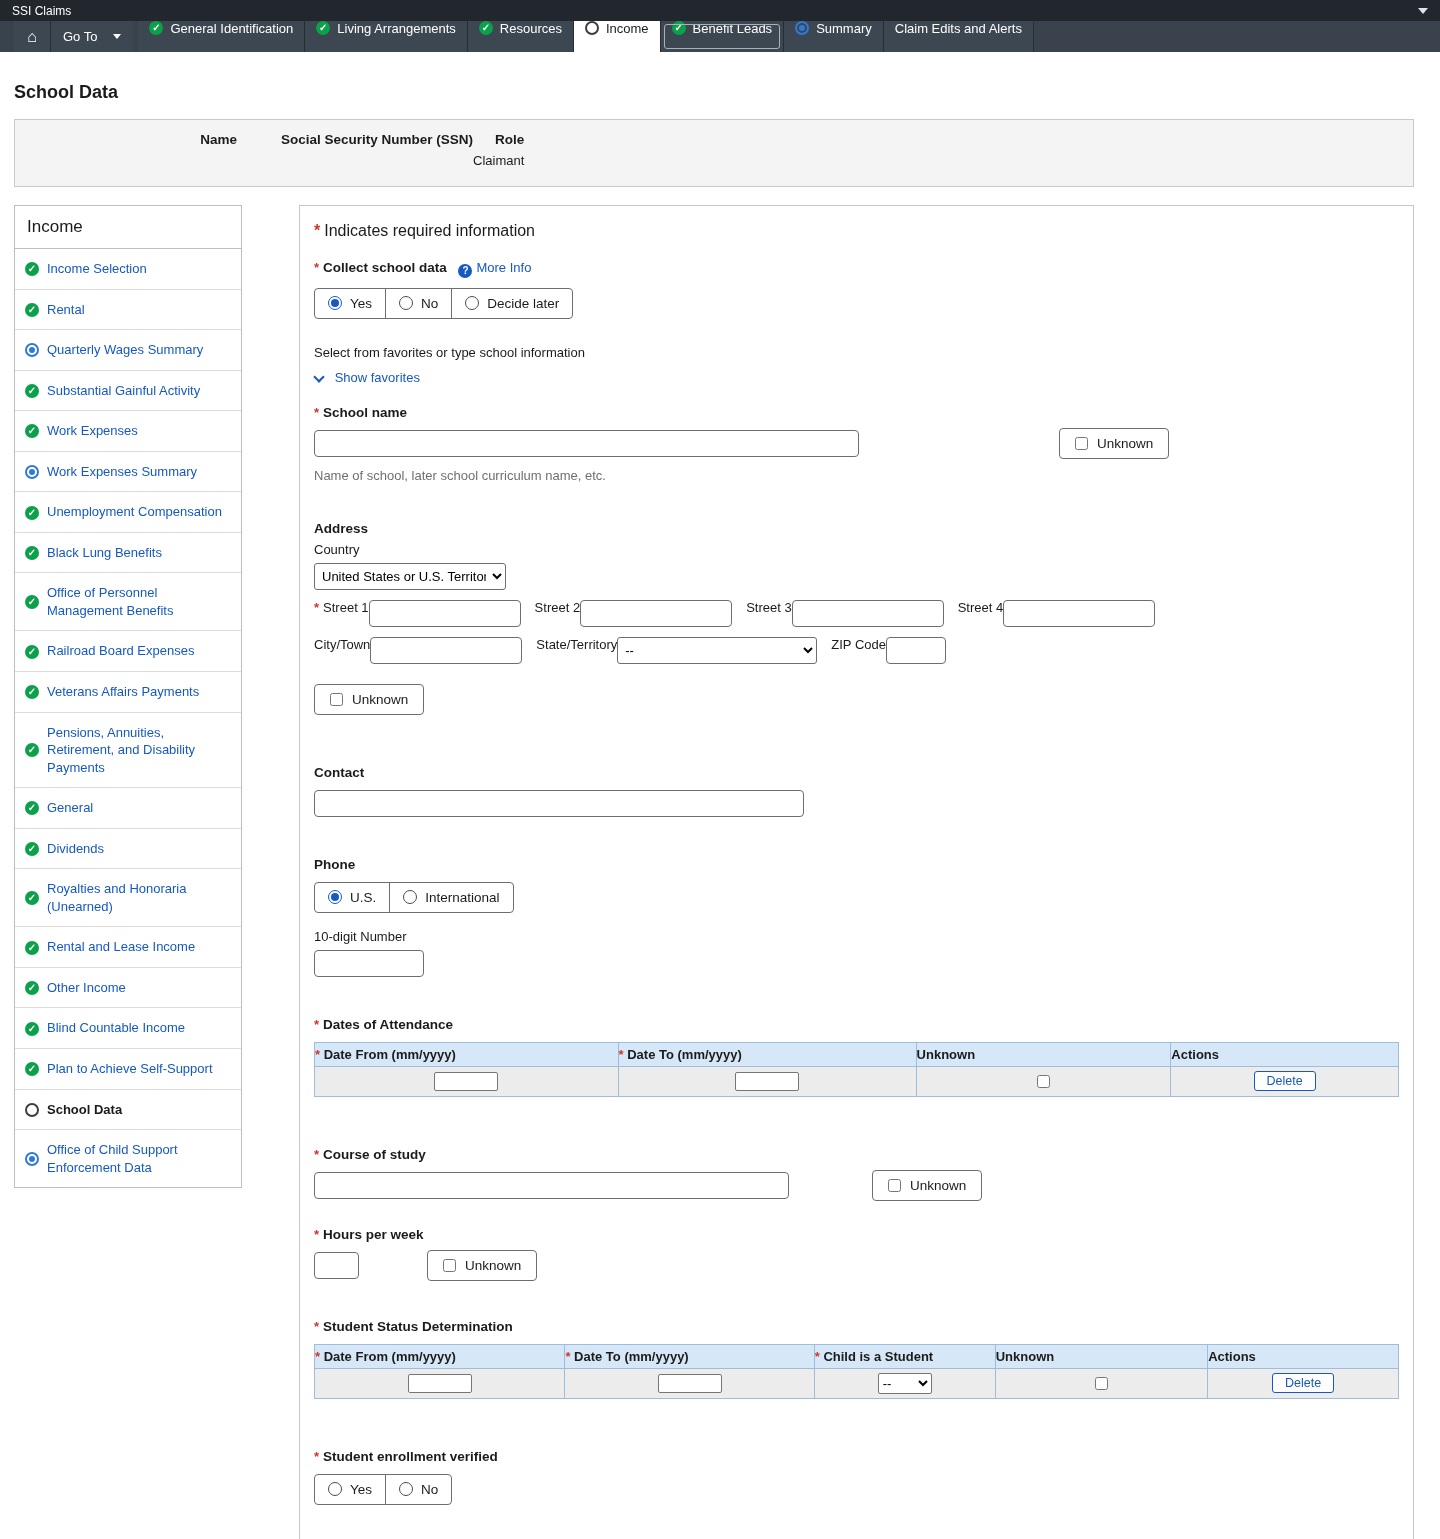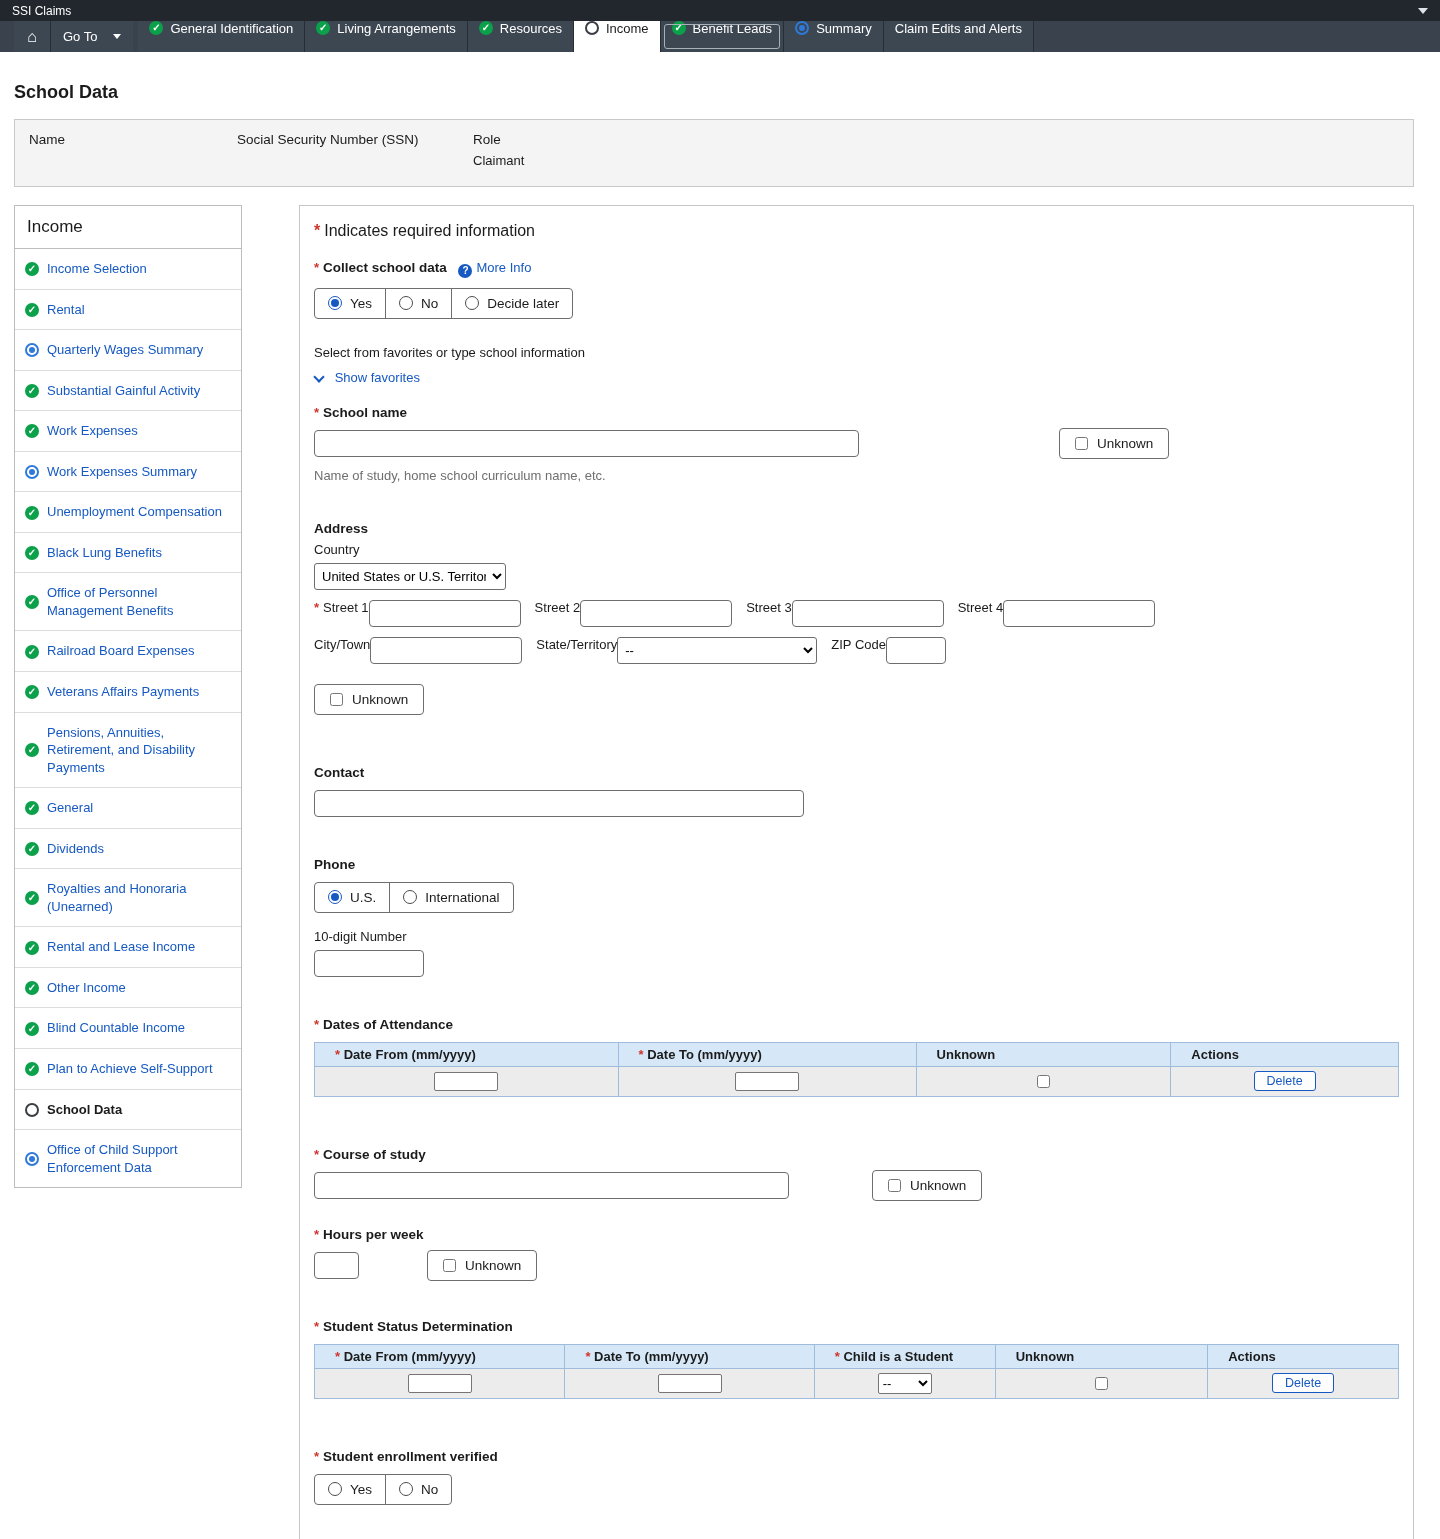--- a/index.html
+++ b/index.html
@@ -42,21 +42,21 @@
   .icn[data-icon="check"]{background:var(--green);}
   .icn[data-icon="check"]::before{content:"\2713";position:absolute;inset:0;color:#fff;font-size:10px;font-weight:bold;line-height:14px;text-align:center;}
   .icn[data-icon="summary"]{border:2px solid #2f79d8;width:14px;height:14px;}
   .icn[data-icon="summary"]::before{content:"";position:absolute;left:2px;top:2px;width:6px;height:6px;border-radius:50%;background:#2f79d8;}
   .icn[data-icon="current"]{border:2px solid #3a3f45;background:transparent;}
   
   .page-title{font-size:18px;font-weight:bold;margin:30px 0 16px 14px;}
   .person-box{margin:0 26px 18px 14px;background:#f4f4f4;border:1px solid #c9c9c9;padding:12px 14px 18px;display:flex;}
   .person-col1{width:208px;}
   .person-col2{width:236px;}
-  .person-lbl{font-weight:normal;font-size:13.5px;}
+  .person-lbl{font-weight:bold;font-size:13.5px;text-align:right;}
   .person-val{margin-top:6px;min-height:15px;}
   
   .content{display:flex;align-items:flex-start;gap:57px;padding:0 26px 0 14px;}
   
   .sidebar{width:228px;flex:none;border:1px solid #bdbdbd;background:#fff;}
   .sb-title{font-size:17px;padding:11px 12px;border-bottom:1px solid #bdbdbd;}
   .sb-item{display:flex;align-items:center;gap:8px;padding:11px 10px;border-bottom:1px solid #dcdcdc;color:var(--blue);cursor:pointer;line-height:1.35;}
   .sb-item:last-child{border-bottom:none;}
   .sb-item .icn{margin-top:1px;}
   .sb-item[data-state="active"]{color:#1b1b1b;font-weight:bold;}
@@ -78,21 +78,21 @@
   .radio{width:14px;height:14px;border:1px solid #4c4c4c;border-radius:50%;position:relative;flex:none;background:#fff;}
   .radio[data-checked="true"]{border-color:var(--blue);}
   .radio[data-checked="true"]::after{content:"";position:absolute;inset:2px;background:var(--blue);border-radius:50%;}
   
   .ti{height:27px;border:1px solid var(--border);border-radius:4px;padding:0 8px;font:inherit;background:#fff;}
   .sel{height:27px;border:1px solid var(--border);border-radius:3px;font:inherit;background:#fff;padding:0 3px;}
   .cb{width:13px;height:13px;margin:0;flex:none;}
   .unk{display:inline-flex;align-items:center;gap:9px;border:1px solid var(--border);border-radius:4px;padding:7px 15px;font-size:13.5px;background:#fff;cursor:pointer;}
   
   .tbl{width:100%;border-collapse:collapse;margin-top:10px;}
-  .tbl th,.tbl td{border:1px solid var(--tbl-border);font-size:13px;padding:3px 20px;}
+  .tbl th,.tbl td{border:1px solid var(--tbl-border);font-size:13px;padding:3px 0;}
   .tbl th{background:var(--tbl-head);text-align:left;font-weight:bold;height:24px;}
   .tbl th[data-required="true"]::before{content:"* ";color:var(--red);font-weight:bold;}
   .tbl td{background:var(--tbl-row);height:30px;text-align:center;}
   .ti-sm{width:64px;height:19px;border:1px solid #767676;border-radius:2px;font:inherit;display:block;margin:0 auto;padding:0 4px;}
   .sel-sm{height:21px;width:54px;border:1px solid #767676;border-radius:2px;font:inherit;background:#fff;display:block;margin:0 auto;}
   .cb-c{display:block;margin:0 auto;}
   .mini-btn{border:1px solid var(--blue);color:var(--blue);background:#fdfdfd;border-radius:3px;padding:2px 12px;font:inherit;font-size:12.5px;cursor:pointer;}
   
   .row{display:flex;align-items:center;}
   .mt6{margin-top:6px;}.mt10{margin-top:10px;}.mt16{margin-top:16px;}.mt20{margin-top:20px;}
@@ -303,21 +303,21 @@
       <div class="mt20 mb8">
         <span class="star">*</span><span class="lbl">School name</span>
       </div>
       <div class="row">
         <input class="ti w545" type="text" value="" style="">
         <label class="unk" style="margin-left:200px;">
           <input type="checkbox" class="cb" style="">
           <span>Unknown</span>
         </label>
       </div>
-      <div class="help">Name of study, home school curriculum name, etc.</div>
+      <div class="help">Name of school, later school curriculum name, etc.</div>
 
       
       <div class="lbl mt38">Address</div>
       <div class="flabel mt6">Country</div>
       <select class="sel w192">
         <option>United States or U.S. Territory</option>
       </select>
 
       <div class="addr-grid mt16">
         <div class="addr-field">

